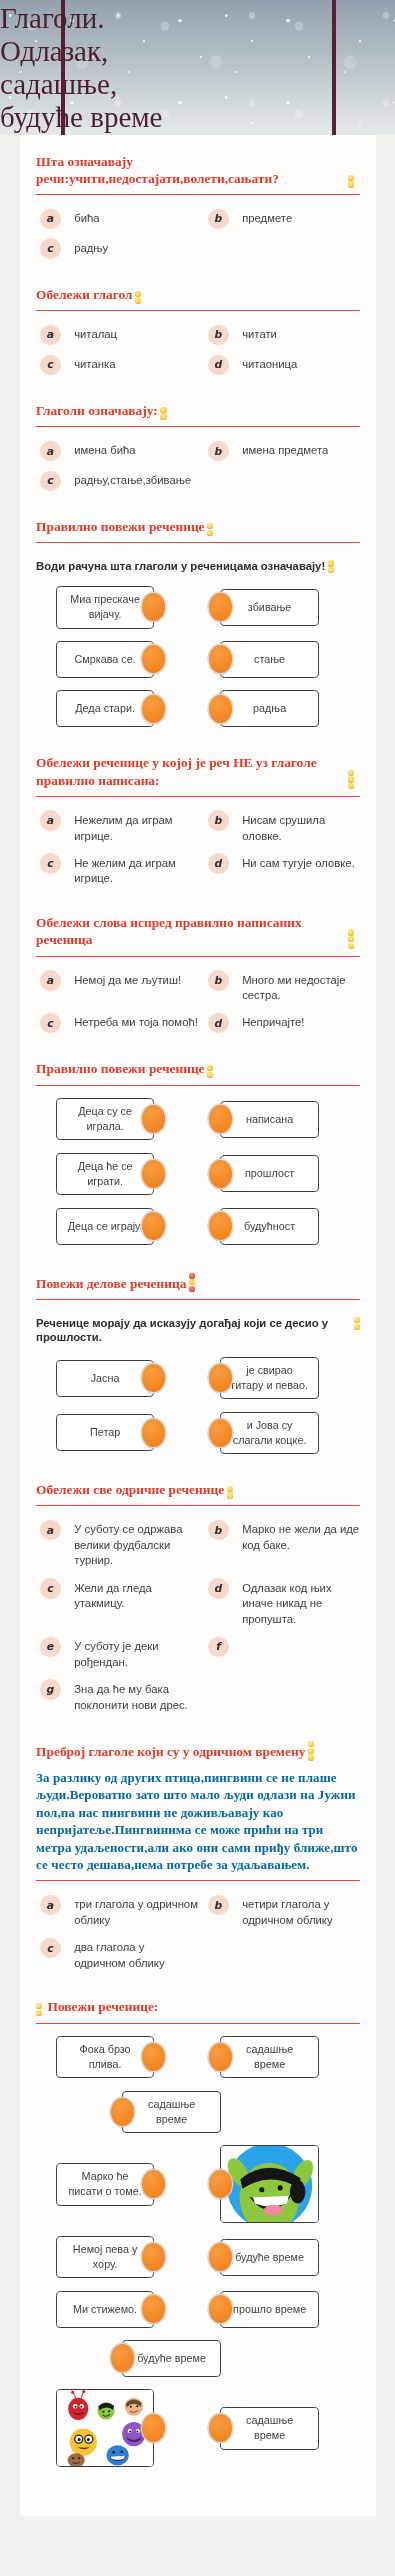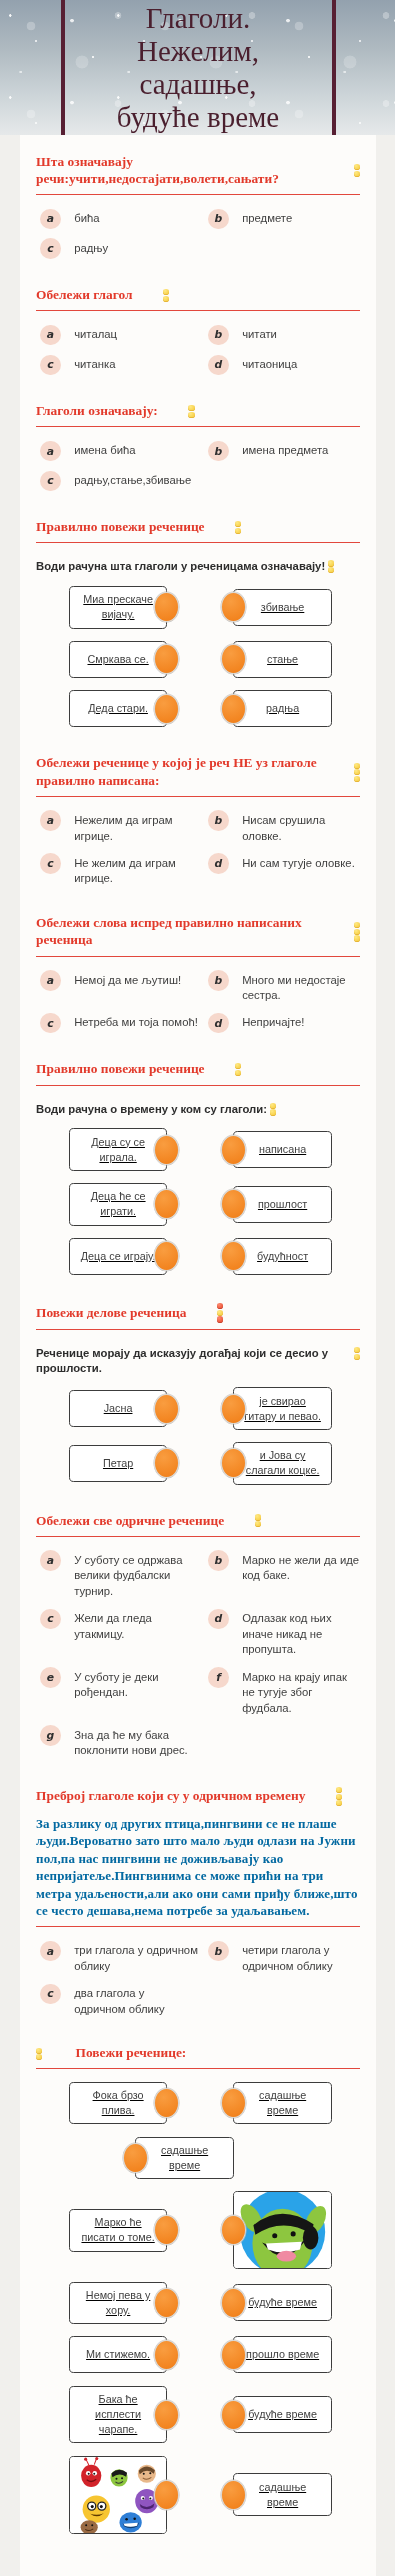--- a/index.html
+++ b/index.html
@@ -13,47 +13,47 @@
     radial-gradient(circle 2.1px at 72px 20.6px,rgba(255,255,255,.8) 0 1.5px,transparent 2.1px),
     radial-gradient(circle 1px at 93px 57px,rgba(255,255,255,.8) 0 0.8px,transparent 1px),
     radial-gradient(circle 1.5px at 20.6px 72px,rgba(255,255,255,.6) 0 1px,transparent 1.5px);
     background-size:108px 82px;}
   .snow2{background-image:radial-gradient(circle 4.1px at 31px 26px,rgba(255,255,255,.25) 0 4.1px,transparent 4.6px),
     radial-gradient(circle 6.2px at 82px 62px,rgba(255,255,255,.2) 0 6.2px,transparent 6.7px),
     radial-gradient(circle 3.1px at 118px 15.5px,rgba(255,255,255,.3) 0 3.1px,transparent 3.6px);
     background-size:134px 88px;}
   .title-frame{position:absolute;left:61px;right:60px;top:-15.5px;bottom:-15.5px;
     border-left:4.1px solid #571f33;border-right:4.1px solid #571f33;}
-  .header-title{position:relative;text-align:center;padding-top:2.1px;
+  .header-title{position:relative;text-align:left;padding-top:2.1px;
     font-family:"Liberation Serif",serif;color:#4a1f2e;font-size:29px;line-height:33px;font-weight:500;}
   
   .card{background:#fdfcfa;margin:0 19.6px;padding:17.5px 16.5px 21.6px;}
   .section{margin-bottom:27px;}
-  .t-row{display:flex;align-items:center;gap:28px;}
+  .t-row{display:flex;align-items:flex-end;}
   .sec-title{font-family:"Liberation Serif",serif;font-weight:700;color:#e23a2b;
     font-size:13.4px;line-height:17.5px;max-width:309px;}
   .emo{display:inline-flex;flex-direction:column;gap:0.5px;margin:1px 0 0 2.6px;}
   .emo i{width:6.2px;height:6.2px;border-radius:50%;display:block;
     background:radial-gradient(circle at 35% 30%,#ffe983,#f4c52f);box-shadow:inset 0 -0.5px 0.5px #d99e18;}
   .emo i.r{background:radial-gradient(circle at 35% 30%,#ff8a6e,#e23c22);box-shadow:inset 0 -0.5px 0.5px #b02a14;}
   .emo.before{margin:2.1px 5.2px 0 0;}
   hr.red{border:none;border-top:1px solid #e2473c;margin:6.7px 0 0 0;}
   .subtitle{display:flex;align-items:flex-start;font-weight:700;color:#2d2d2d;font-size:11.3px;line-height:14.4px;margin-top:16px;}
   .para{font-family:"Liberation Serif",serif;font-weight:700;color:#0369a1;
     font-size:13px;line-height:17.5px;margin-top:8.2px;letter-spacing:0.1px;}
   
   .opts{display:grid;grid-template-columns:168px 1fr;row-gap:9.3px;margin-top:13.4px;padding-left:4.1px;}
   .opt{display:flex;align-items:flex-start;cursor:pointer;}
   .bullet{flex:0 0 20.6px;width:20.6px;height:20.6px;border-radius:50%;background:#f6d8cc;
     display:flex;align-items:center;justify-content:center;
     font-family:"DejaVu Sans",sans-serif;font-style:italic;font-weight:600;font-size:10.8px;color:#2f2f2f;}
   .opt-text{margin:2.6px 0 0 13.4px;font-size:11.3px;line-height:15.5px;color:#3f3f3f;max-width:124px;}
   
   .pairs{margin-top:12.4px;display:flex;flex-direction:column;gap:12.4px;}
-  .match-row{display:flex;align-items:center;margin-left:33px;text-decoration:underline;}
+  .match-row{display:flex;align-items:center;margin-left:20px;}
   .bwrap{position:relative;width:98px;}
   .bwrap.right{width:99px;margin-left:66px;}
   .mbox{border:0.8px solid #3c3c3c;border-radius:4.6px;background:#fff;min-height:37px;
     display:flex;align-items:center;justify-content:center;text-align:center;
     font-size:10.8px;line-height:15px;color:#3f3f3f;padding:5.2px 8.2px;box-sizing:border-box;}
   .mbox.img{padding:0;overflow:hidden;height:78px;}
   .mbox.img svg{display:block;width:100%;height:100%;}
   .dot{position:absolute;top:50%;transform:translateY(-50%);width:23px;height:28px;border-radius:50%;
     background:radial-gradient(circle at 38% 30%,#f99d40,#f07c15);
     border:1px solid #d9d6d2;box-shadow:0 0 0 0.5px #c2bfbb;cursor:pointer;}
@@ -61,21 +61,21 @@
 </style>
 </head>
 <body>
 
 <div class="header">
   <div class="snow1"></div>
   <div class="snow2"></div>
   <div class="title-frame"></div>
   <div class="header-title">
     <div>Глаголи.</div>
-    <div>Нежелим,</div>
+    <div>Одлазак,</div>
     <div>садашње,</div>
     <div>будуће време</div>
   </div>
 </div>
 
 <div class="card">
   <div id="sections">
       <div class="section">
         <div class="t-row">
           <span class="sec-title">Шта означавају речи:учити,недостајати,волети,сањати?</span>
@@ -261,27 +261,20 @@
       </div>
       <div class="section">
         <div class="t-row">
           <span class="sec-title">Правилно повежи реченице</span>
           <span class="emo">
             <i></i>
             <i></i>
           </span>
         </div>
         <hr class="red">
-        <div class="subtitle">
-          <span>Води рачуна о времену у ком су глаголи:</span>
-          <span class="emo">
-            <i></i>
-            <i></i>
-          </span>
-        </div>
         <div class="pairs">
           <div class="match-row">
             <div class="bwrap">
               <div class="mbox">Деца су се играла.</div>
               <div class="dot r"></div>
             </div>
             <div class="bwrap right">
               <div class="mbox">написана</div>
               <div class="dot l"></div>
             </div>
@@ -373,21 +366,20 @@
           <div class="opt">
             <span class="bullet">d</span>
             <span class="opt-text">Одлазак код њих иначе никад не пропушта.</span>
           </div>
           <div class="opt">
             <span class="bullet">e</span>
             <span class="opt-text">У суботу је деки рођендан.</span>
           </div>
           <div class="opt">
             <span class="bullet">f</span>
-            <span class="opt-text">Марко на крају ипак не тугује због фудбала.</span>
           </div>
           <div class="opt">
             <span class="bullet">g</span>
             <span class="opt-text">Зна да ће му бака поклонити нови дрес.</span>
           </div>
         </div>
       </div>
       <div class="section">
         <div class="t-row">
           <span class="sec-title">Преброј глаголе који су у одричном времену</span>
@@ -479,24 +471,20 @@
             <div class="bwrap">
               <div class="mbox">Ми стижемо.</div>
               <div class="dot r"></div>
             </div>
             <div class="bwrap right">
               <div class="mbox">прошло време</div>
               <div class="dot l"></div>
             </div>
           </div>
           <div class="match-row">
-            <div class="bwrap">
-              <div class="mbox">Бака ће исплести чарапе.</div>
-              <div class="dot r"></div>
-            </div>
             <div class="bwrap right">
               <div class="mbox">будуће време</div>
               <div class="dot l"></div>
             </div>
           </div>
           <div class="match-row">
             <div class="bwrap">
               <div class="mbox img">
                 <svg viewBox="0 0 190 152" preserveAspectRatio="xMidYMid slice">
                   <rect width="190" height="152" fill="#fff"></rect>

